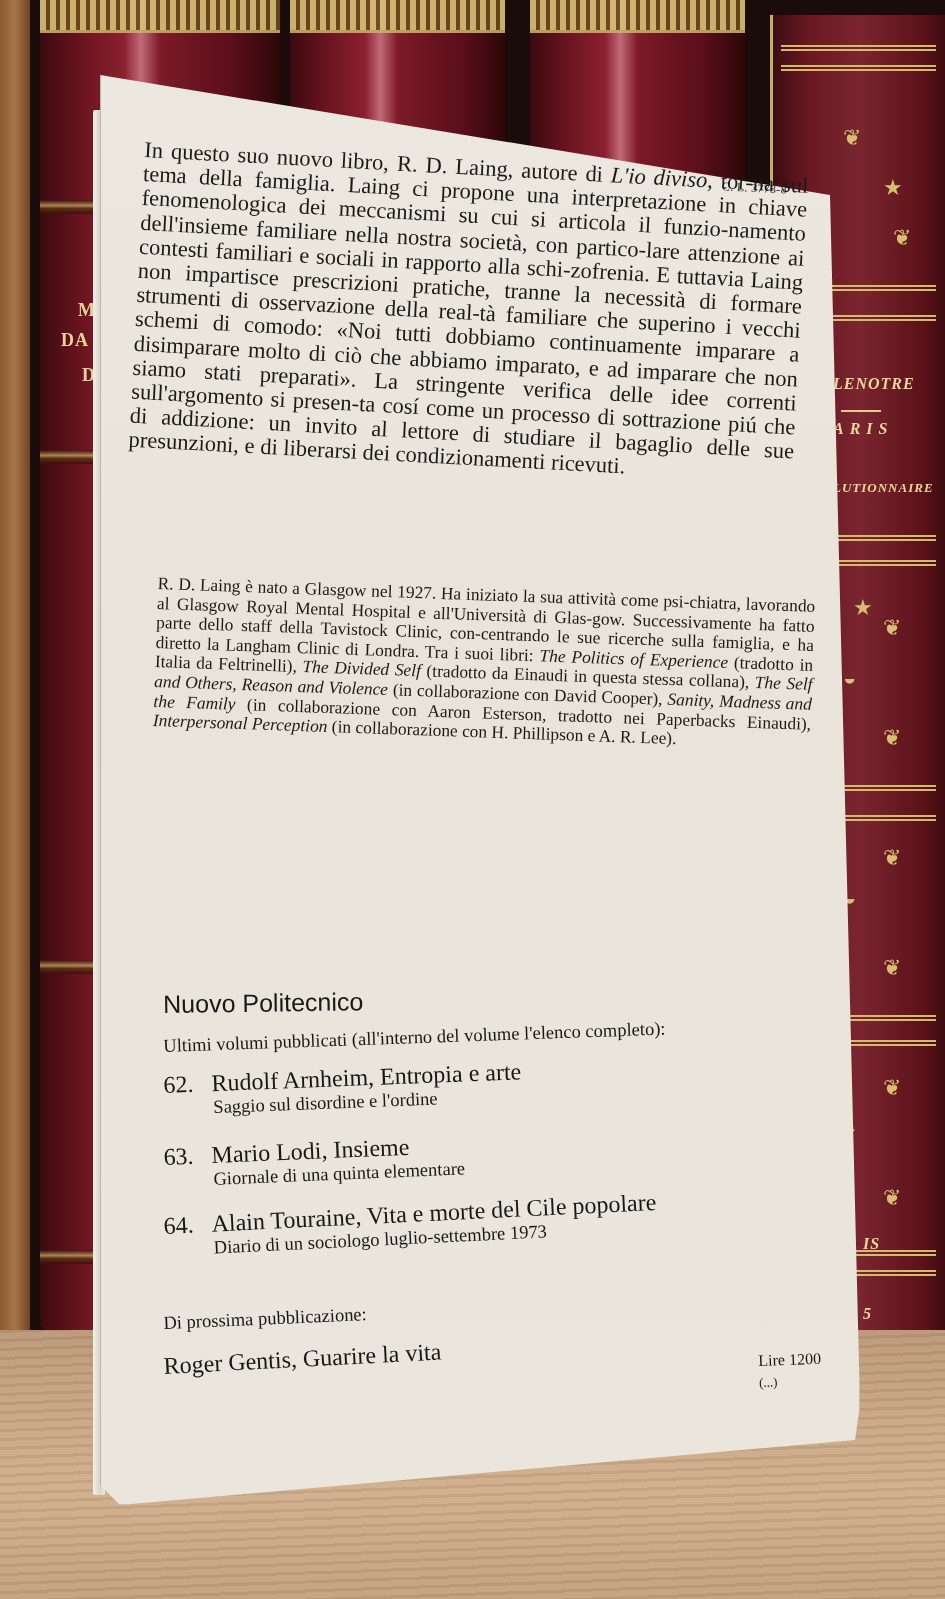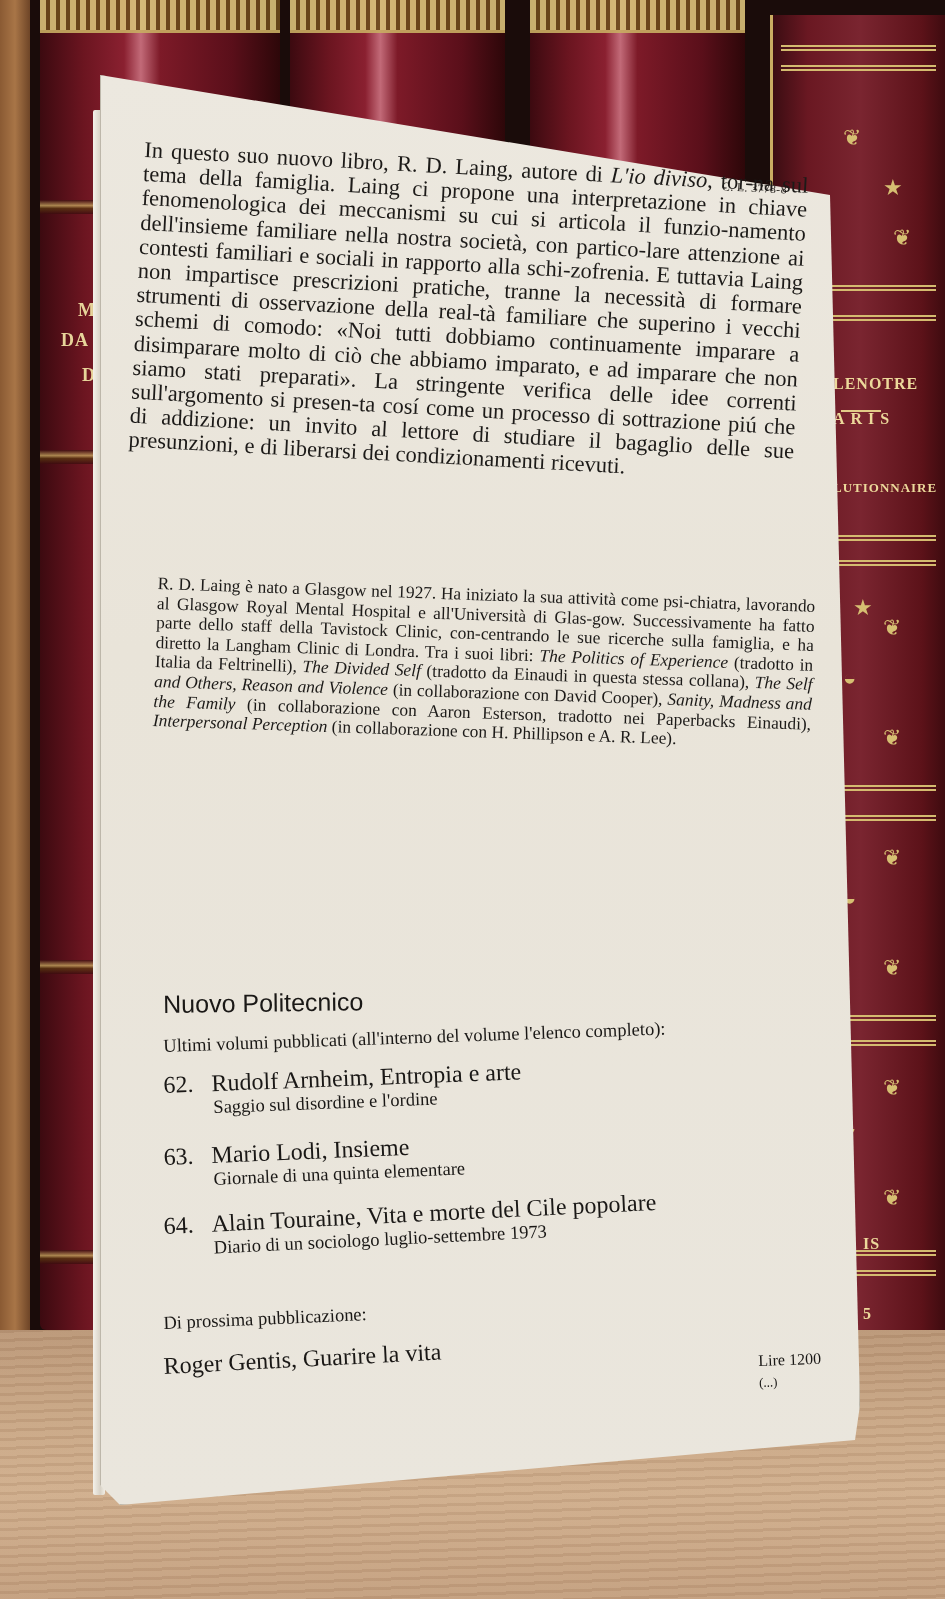--- a/index.html
+++ b/index.html
@@ -46,21 +46,21 @@
     border-left: 3px solid #c9ad62;
   }
   .right-book .rule {
     position: absolute; left: 8px; right: 12px; height: 8px;
     background: repeating-linear-gradient(180deg, #d4bb70 0 2px, transparent 2px 4px);
   }
   .right-book .deco {
     position: absolute; color: #d6bf72; font-size: 22px;
   }
   .right-book .label {
-    position: absolute; left: 60px; color: #ecd99b; font-weight: bold; font-size: 16px; letter-spacing: 1px;
+    position: absolute; left: 60px; color: #ecd99b; font-weight: bold; font-size: 16px; letter-spacing: 1px; font-style: italic;
   }
 
   
   .book {
     position: absolute; left: 100px; top: 75px; width: 760px; height: 1430px;
     background: linear-gradient(180deg, #ece8df 0%, #e9e4d9 40%, #eae6dd 100%);
     clip-path: polygon(0 0, 730px 120px, 760px 1330px, 755px 1365px, 20px 1430px, 0 1410px);
     box-shadow: 0 0 0 1px #bdb7aa inset;
   }
   .page-edge {
@@ -139,21 +139,21 @@
   <div class="right-book">
     <div class="rule" style="top:30px"></div>
     <div class="rule" style="top:50px"></div>
     <div class="rule" style="top:270px"></div>
     <div class="rule" style="top:300px"></div>
     <span class="deco" style="left:70px;top:110px">❦</span>
     <span class="deco" style="left:110px;top:160px">★</span>
     <span class="deco" style="left:120px;top:210px">❦</span>
     <span class="label" style="top:360px">LENOTRE</span>
     <div style="position:absolute;left:68px;top:395px;width:40px;height:2px;background:#e2cc88"></div>
-    <span class="label" style="top:395px;letter-spacing:6px">ARIS</span>
+    <span class="label" style="top:405px;letter-spacing:6px">ARIS</span>
     <span class="label" style="top:465px;font-size:13px">LUTIONNAIRE</span>
     <div class="rule" style="top:520px"></div>
     <div class="rule" style="top:545px"></div>
     <span class="deco" style="left:80px;top:580px">★</span>
     <span class="deco" style="left:110px;top:600px">❦</span>
     <span class="deco" style="left:70px;top:650px">◒</span>
     <span class="deco" style="left:110px;top:710px">❦</span>
     <div class="rule" style="top:770px"></div>
     <div class="rule" style="top:800px"></div>
     <span class="deco" style="left:110px;top:830px">❦</span>

